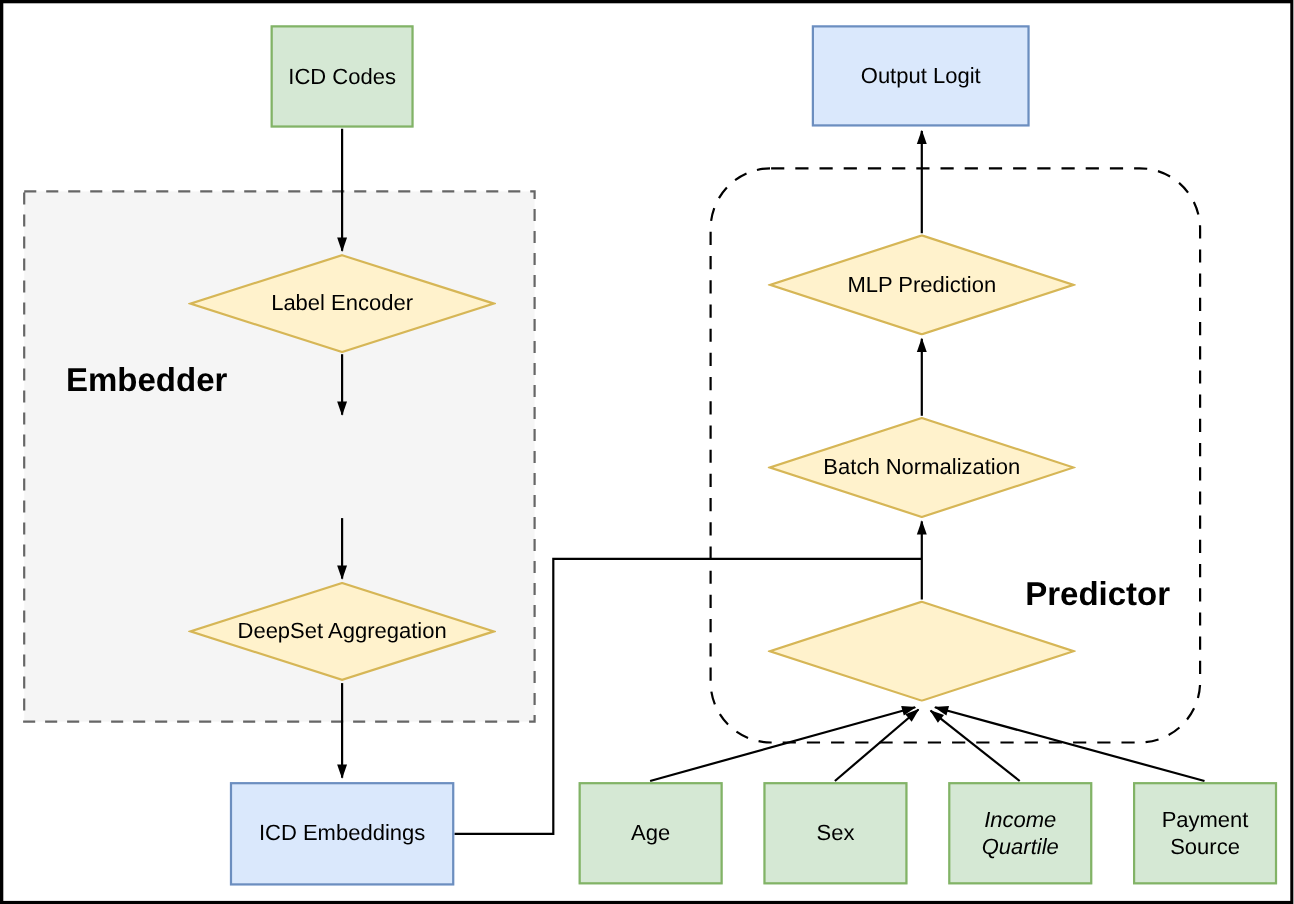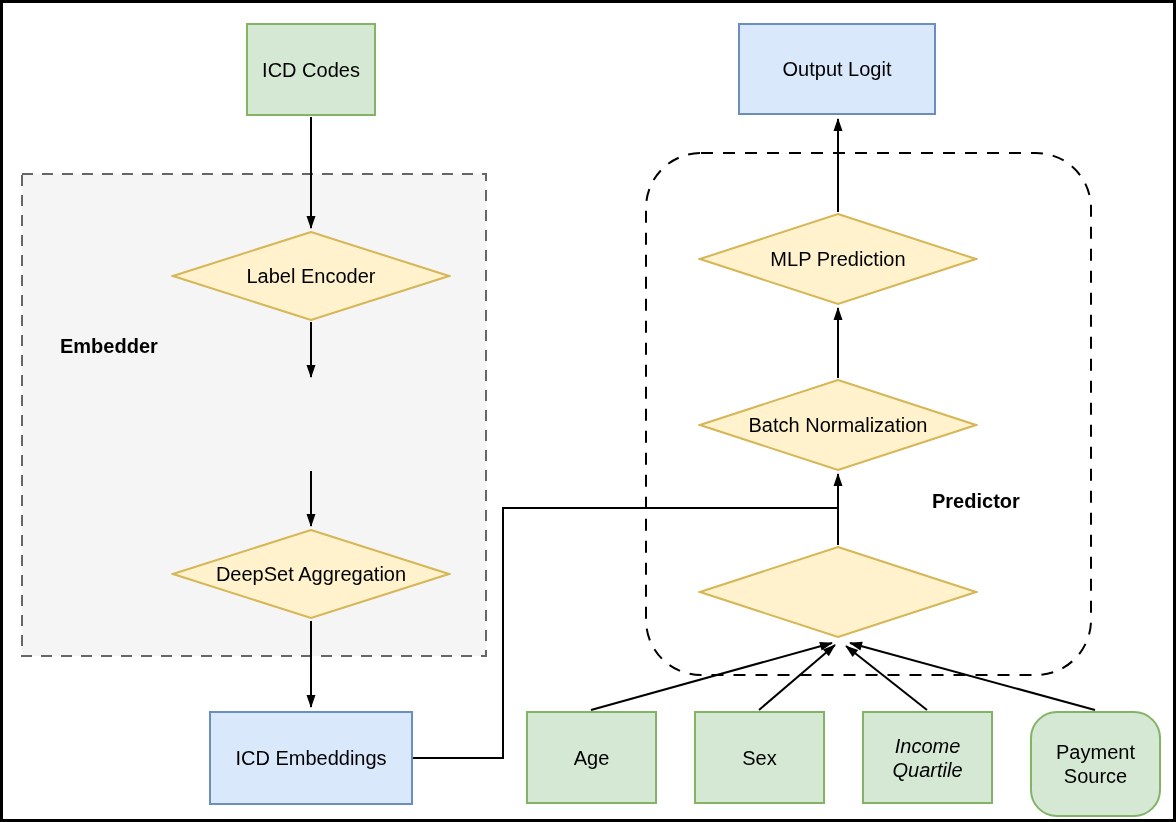--- a/index.html
+++ b/index.html
@@ -29,21 +29,21 @@
     white-space:pre-line;
   }
   .rect{border:2px solid;box-sizing:border-box;align-items:center;}
   .rect.green{background:var(--green-fill,#d5e8d4);border-color:var(--green-stroke,#82b366);}
   .rect.blue{background:var(--blue-fill,#dae8fc);border-color:var(--blue-stroke,#6c8ebf);}
   .diamond{background:transparent;}
   .diamond .shape{position:absolute;left:0;top:0;z-index:1;}
   .diamond polygon{fill:var(--yellow-fill,#fff2cc);stroke:var(--yellow-stroke,#d6b656);stroke-width:2;}
   .region-label{
     position:absolute;
-    font-weight:bold;font-size:20px;line-height:36px;
+    font-weight:bold;font-size:30px;line-height:36px;
     color:var(--text,#000);
     z-index:3;
   }
 </style>
 </head>
 <body>
 
 <div class="canvas">
 
   <svg class="wires" width="1176" height="822" viewBox="0 0 1176 822">
@@ -67,21 +67,21 @@
     <path class="edge" d="M835,375 L835,305" marker-end="url(#arrowhead)"></path>
     <path class="edge" d="M835,209 L835,116" marker-end="url(#arrowhead)"></path>
 
     <path class="edge" d="M588,707 L829,640" marker-end="url(#arrowhead)"></path>
     <path class="edge" d="M756,707 L832,642" marker-end="url(#arrowhead)"></path>
     <path class="edge" d="M924,707 L843,643" marker-end="url(#arrowhead)"></path>
     <path class="edge" d="M1092,707 L847,640" marker-end="url(#arrowhead)"></path>
   </svg>
 
   <div class="region-label" style="left:57px;top:325px;">Embedder</div>
-  <div class="region-label" style="left:929px;top:480px;">Predictor</div>
+  <div class="region-label" style="left:929px;top:520px;">Predictor</div>
 
   <div class="node rect green" style="left:243px;top:20px;width:130px;height:93px;">
     <span class="lbl">ICD Codes</span>
   </div>
 
   <div class="node rect blue" style="left:735px;top:20px;width:198px;height:92px;">
     <span class="lbl">Output Logit</span>
   </div>
 
   <div class="node rect blue" style="left:206px;top:708px;width:204px;height:94px;">
@@ -91,21 +91,21 @@
   <div class="node rect green" style="left:523px;top:708px;width:131px;height:93px;">
     <span class="lbl">Age</span>
   </div>
   <div class="node rect green" style="left:691px;top:708px;width:131px;height:93px;">
     <span class="lbl">Sex</span>
   </div>
   <div class="node rect green" style="left:859px;top:708px;width:131px;height:93px;font-style:italic;">
     <span class="lbl">Income
 Quartile</span>
   </div>
-  <div class="node rect green" style="left:1027px;top:708px;width:131px;height:106px;border-radius:27px;">
+  <div class="node rect green" style="left:1027px;top:708px;width:131px;height:93px;">
     <span class="lbl">Payment
 Source</span>
   </div>
 
   <div class="node diamond" style="left:168px;top:228px;width:280px;height:90px;">
     <svg class="shape" width="280" height="90" viewBox="0 0 280 90">
       <polygon points="140,1 278,45 140,89 2,45"></polygon>
     </svg>
     <span class="lbl">Label Encoder</span>
   </div>

